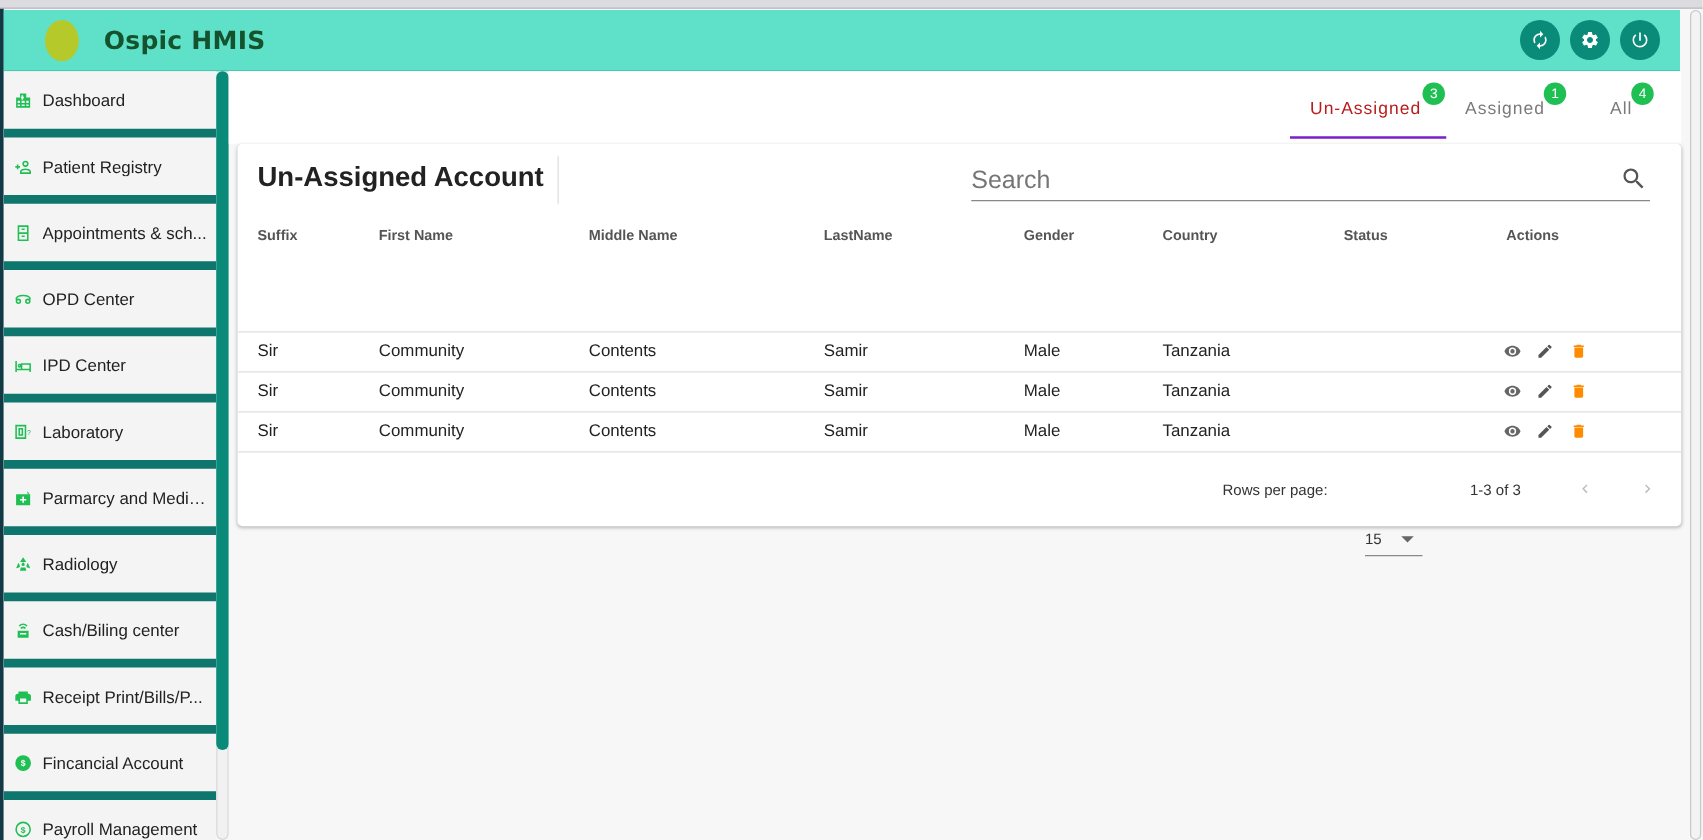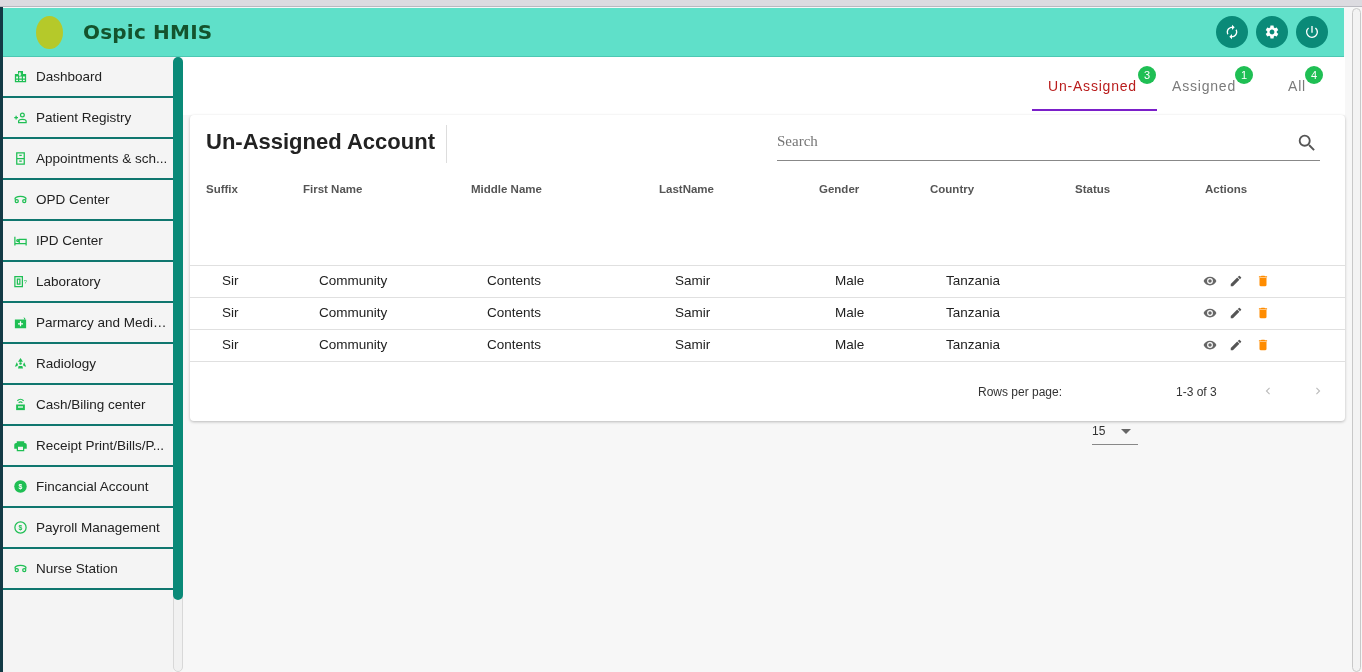--- a/index.html
+++ b/index.html
@@ -6,47 +6,47 @@
   html, body { width: 1362px; height: 672px; overflow: hidden; background: #f7f7f7; font-family: "Liberation Sans", sans-serif; color: #222; }
   .topstrip { position: absolute; left: 0; top: 0; width: 1362px; height: 7px; background: #dcdbe0; border-bottom: 1px solid #b9b9c0; }
   .leftstrip { position: absolute; left: 0; top: 7px; width: 3px; height: 665px; background: #123a45; }
   .appbar { position: absolute; left: 3px; top: 8px; width: 1341px; height: 49px; background: #5fe0c9; border-bottom: 1px solid #4cc8b3; }
   .logo { position: absolute; left: 33px; top: 8px; width: 27px; height: 33px; border-radius: 50%; background: #b5c92a; }
   .app-title { position: absolute; left: 80px; top: 12px; font-size: 20px; font-weight: bold; color: #14532d; font-family: "DejaVu Sans", sans-serif; letter-spacing: 0.2px; }
   .appbar-btn { position: absolute; top: 8px; width: 32px; height: 32px; border-radius: 50%; background: #0a8a78; display: flex; align-items: center; justify-content: center; cursor: pointer; }
   .appbar-btn svg { width: 16px; height: 16px; }
 
   .sidebar { position: absolute; left: 3px; top: 57px; width: 170px; height: 615px; background: #f4f4f4; overflow: hidden; }
-  .sb-item { height: 41px; display: flex; align-items: center; border-bottom: 2px solid #0f766e; padding-left: 6px; cursor: pointer; justify-content: center; }
+  .sb-item { height: 53px; display: flex; align-items: center; border-bottom: 7px solid #0f766e; padding-left: 6px; cursor: pointer; }
   .sb-icon { width: 18px; height: 18px; display: flex; align-items: center; justify-content: center; margin-right: 7px; }
   .sb-icon svg { width: 15px; height: 15px; }
   .sb-label { font-size: 13.5px; color: #222; white-space: nowrap; overflow: hidden; text-overflow: ellipsis; width: 135px; }
   .sb-scroll-track { position: absolute; left: 173px; top: 57px; width: 10px; height: 615px; background: #f1f1f1; border: 1px solid #d8d8d8; border-radius: 5px; }
   .sb-scroll-thumb { position: absolute; left: 173px; top: 57px; width: 10px; height: 543px; background: #0a8a78; border-radius: 5px; }
 
   .page-scroll-track { position: absolute; left: 1352px; top: 8px; width: 9px; height: 664px; background: #f3f3f3; border: 1px solid #c8c8c8; border-radius: 5px; }
 
   .main { position: absolute; left: 183px; top: 57px; width: 1167px; height: 615px; background: #f7f7f7; }
   .tabs-area { position: absolute; left: 0; top: 0; width: 1162px; height: 58px; background: #fff; }
   .tab { position: absolute; top: 21px; font-size: 14px; letter-spacing: 0.8px; color: #7a7a7a; cursor: pointer; }
   .tab.active { color: #b91c1c; }
   .tab-indicator { position: absolute; left: 849px; top: 52px; width: 125px; height: 2px; background: #7b1fc9; }
   .badge { position: absolute; width: 18px; height: 18px; border-radius: 50%; background: #1fbf54; color: #fff; font-size: 11px; display: flex; align-items: center; justify-content: center; }
 
   .card { position: absolute; left: 7px; top: 58px; width: 1155px; height: 306px; background: #fff; border-radius: 4px; box-shadow: 0 1px 3px rgba(0,0,0,0.25); }
   .card-title { position: absolute; left: 16px; top: 14px; font-size: 22px; font-weight: bold; color: #222; }
   .title-divider { position: absolute; left: 256px; top: 10px; width: 1px; height: 38px; background: #ddd; }
   .search { position: absolute; left: 587px; top: 12px; width: 543px; height: 34px; border-bottom: 1px solid #888; }
-  .search input { position: absolute; left: 0; top: 6px; width: 500px; border: none; outline: none; font-size: 15px; color: #ec4899; background: transparent; font-family: Liberation Serif, serif; }
+  .search input { position: absolute; left: 0; top: 6px; width: 500px; border: none; outline: none; font-size: 20px; color: #ec4899; background: transparent; font-family: Liberation Sans, sans-serif; }
   .search input::placeholder { color: #757575; }
   .search-icon { position: absolute; right: 2px; top: 5px; width: 22px; height: 22px; cursor: pointer; }
 
   .th { position: absolute; top: 68px; font-size: 11.5px; color: #555; font-weight: bold; }
   .row { position: absolute; left: 0; width: 1155px; height: 32px; border-top: 1px solid #e0e0e0; }
-  .td { position: absolute; top: 7px; font-size: 13.5px; color: #222; margin-left: 16px; }
+  .td { position: absolute; top: 7px; font-size: 13.5px; color: #222; }
   .act { position: absolute; top: 8px; width: 14px; height: 14px; cursor: pointer; }
   .row-last-border { position: absolute; left: 0; top: 246px; width: 1155px; height: 1px; background: #e0e0e0; }
 
   .pager-label { position: absolute; left: 788px; top: 270px; font-size: 12px; color: #333; }
   .rpp-select { position: absolute; left: 902px; top: 262px; width: 46px; height: 28px; border-bottom: 1px solid #888; cursor: pointer; margin-top: 40px; }
   .rpp-value { position: absolute; left: 0; top: 7px; font-size: 12px; color: #333; }
   .rpp-caret { position: absolute; left: 29px; top: 12px; width: 0; height: 0; border-left: 5px solid transparent; border-right: 5px solid transparent; border-top: 5px solid #666; }
   .range { position: absolute; left: 986px; top: 270px; font-size: 12px; color: #333; }
   .page-btn { position: absolute; top: 264px; width: 24px; height: 24px; display: flex; align-items: center; justify-content: center; cursor: pointer; }
 </style>

